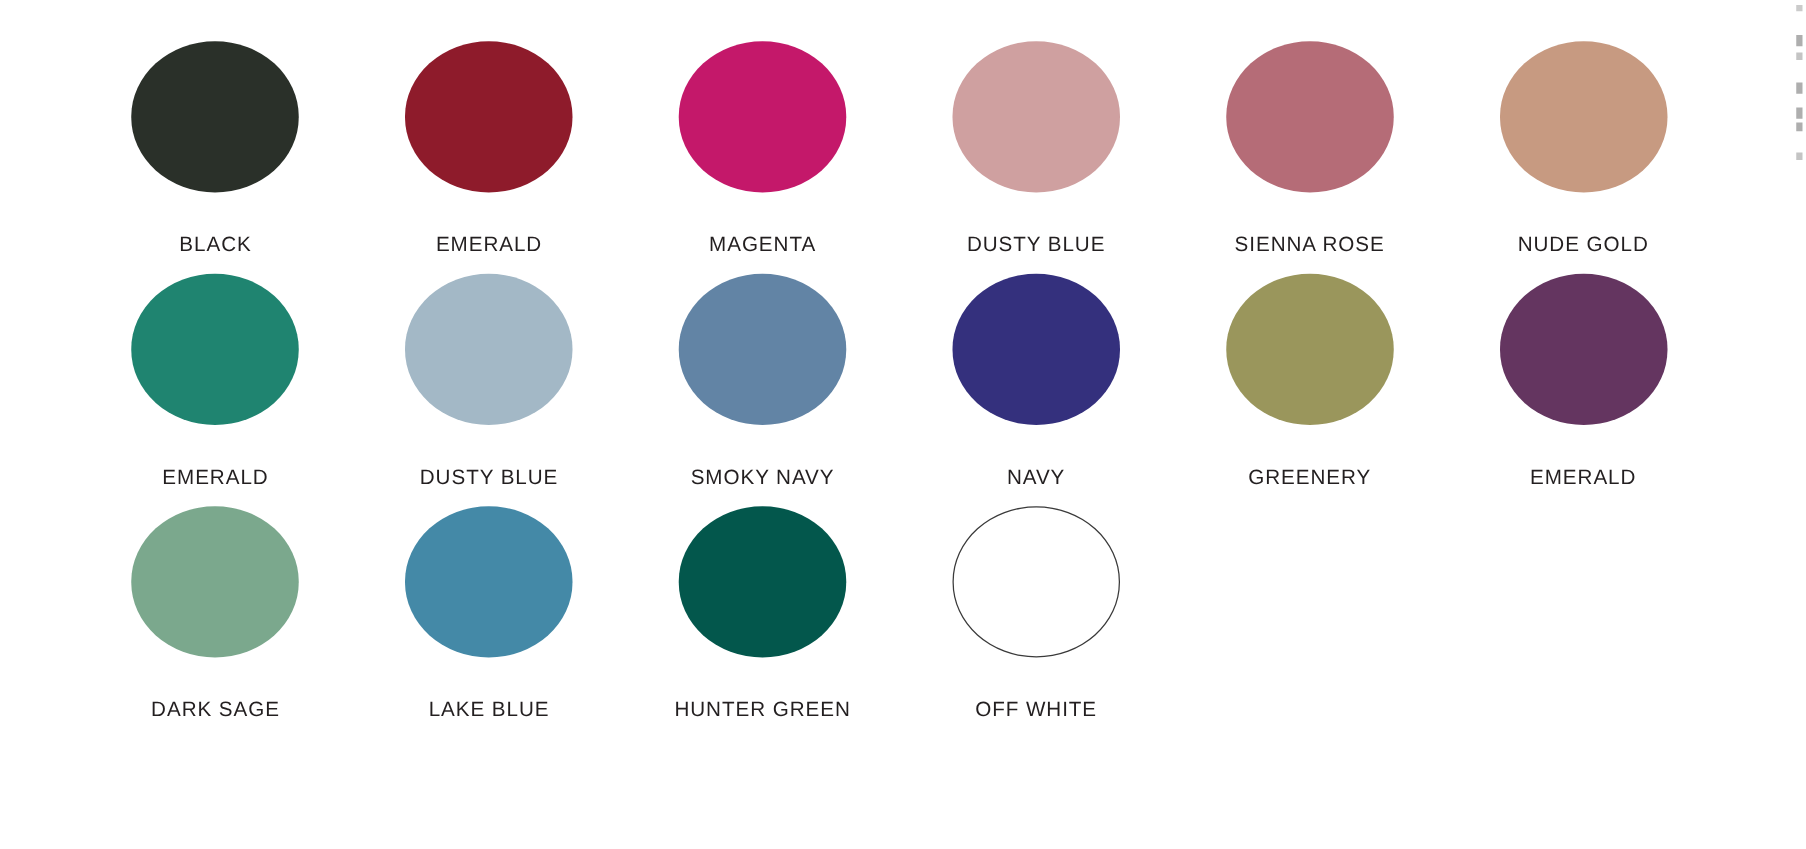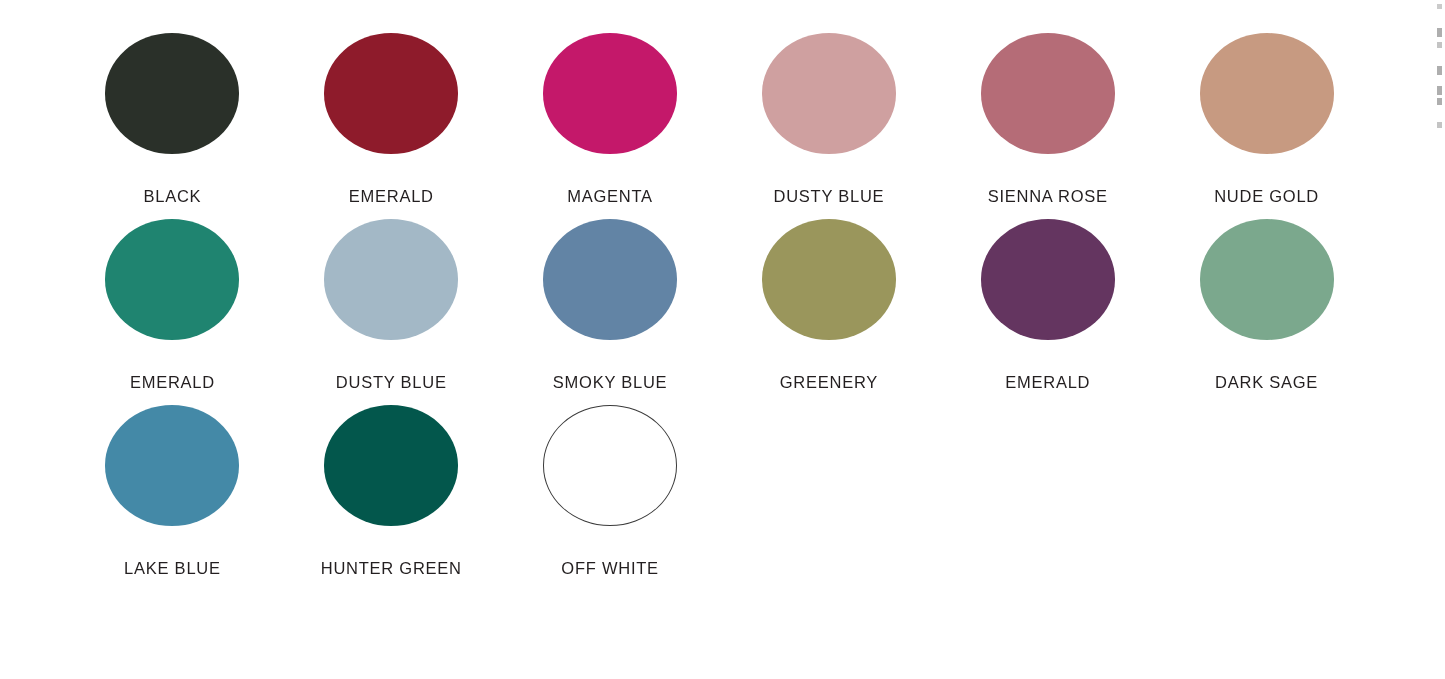--- a/index.html
+++ b/index.html
@@ -126,21 +126,25 @@
       <div class="swatch-cell">
         <div class="swatch-disc" style="background: rgb(31, 132, 112);"></div>
         <div class="swatch-label">EMERALD</div>
       </div>
       <div class="swatch-cell">
         <div class="swatch-disc" style="background: rgb(163, 184, 198);"></div>
         <div class="swatch-label">DUSTY BLUE</div>
       </div>
       <div class="swatch-cell">
         <div class="swatch-disc" style="background: rgb(98, 132, 165);"></div>
-        <div class="swatch-label">SMOKY BLUE</div>
+        <div class="swatch-label">SMOKY NAVY</div>
+      </div>
+      <div class="swatch-cell">
+        <div class="swatch-disc" style="background: rgb(52, 48, 125);"></div>
+        <div class="swatch-label">NAVY</div>
       </div>
       <div class="swatch-cell">
         <div class="swatch-disc" style="background: rgb(154, 150, 92);"></div>
         <div class="swatch-label">GREENERY</div>
       </div>
       <div class="swatch-cell">
         <div class="swatch-disc" style="background: rgb(100, 53, 96);"></div>
         <div class="swatch-label">EMERALD</div>
       </div>
       <div class="swatch-cell">

